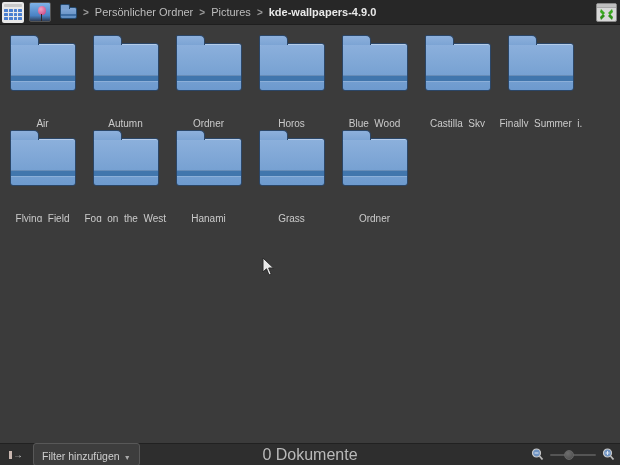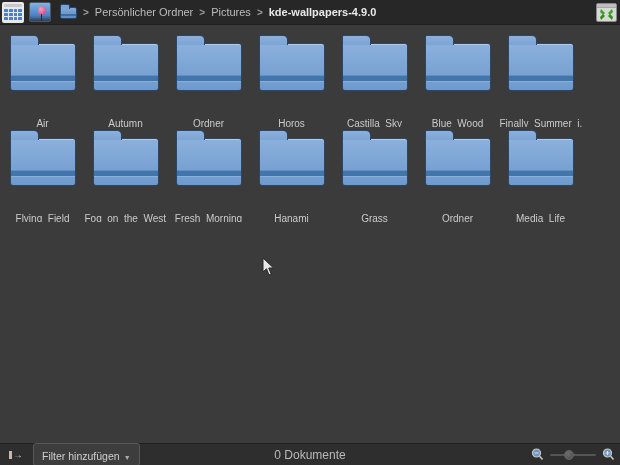--- a/index.html
+++ b/index.html
@@ -69,21 +69,21 @@
     position:absolute; left:0; right:0; bottom:0; height:22px; background:#2e2e2e;
     border-top:1px solid #212121; display:flex; align-items:center; gap:6px; padding:0 5px;
   }
   .sb-left { display:flex; align-items:center; gap:6px; }
   .sidebar-toggle { width:22px; height:15px; display:flex; align-items:center; justify-content:center; gap:1px; cursor:default; }
   .sidebar-toggle .bar { width:3px; height:8px; background:#c9b7b0; }
   .sidebar-toggle .arrow { color:#c9c9c9; font-size:10px; line-height:8px; }
   .filter-btn { display:flex; align-items:center; gap:4px; background:#3d3d3d; border:1px solid #585858;
     border-radius:3px; padding:6px 8px 3px 8px; font-size:10.5px; color:#cfcfcf; cursor:default; }
   .filter-btn .caret { font-size:7px; color:#aaa; margin-top:3px; }
-  .doc-count { position:absolute; left:50%; transform:translateX(-50%); font-size:12px; color:#b9b9b9; }
+  .doc-count { position:absolute; left:50%; transform:translateX(-50%); font-size:16px; color:#b9b9b9; }
   .sb-right { margin-left:auto; display:flex; align-items:center; gap:6px; }
   .zoom-slider { width:46px; height:12px; position:relative; cursor:default; }
   .zoom-slider .track { position:absolute; left:0; right:0; top:5px; height:2px; background:#555; border-radius:1px; }
   .zoom-slider .handle { position:absolute; left:14px; top:1px; width:10px; height:10px; border-radius:50%;
     background:radial-gradient(circle at 35% 30%, #6e6e6e, #4c4c4c); border:1px solid #666; }
 
   
   .cursor { position:absolute; left:262px; top:232px; pointer-events:none; }
 </style>
 </head>
@@ -156,67 +156,59 @@
       <div class="folder-label">Ordner</div>
     </div>
 
     <div class="folder-item">
       <div class="folder-icon"></div>
       <div class="folder-label">Horos</div>
     </div>
 
     <div class="folder-item">
       <div class="folder-icon"></div>
+      <div class="folder-label">Blue_Wood</div>
+    </div>
+
+    <div class="folder-item">
+      <div class="folder-icon"></div>
       <div class="folder-label">Castilla_Sky</div>
     </div>
 
     <div class="folder-item">
       <div class="folder-icon"></div>
-      <div class="folder-label">Blue_Wood</div>
-    </div>
-
-    <div class="folder-item">
-      <div class="folder-icon"></div>
       <div class="folder-label">Finally_Summer_i...</div>
     </div>
 
     <div class="folder-item">
       <div class="folder-icon"></div>
       <div class="folder-label">Flying_Field</div>
     </div>
 
     <div class="folder-item">
       <div class="folder-icon"></div>
       <div class="folder-label">Fog_on_the_West...</div>
     </div>
 
-    <div class="folder-item">
-      <div class="folder-icon"></div>
-      <div class="folder-label">Fresh_Morning</div>
-    </div>
 
     <div class="folder-item">
       <div class="folder-icon"></div>
       <div class="folder-label">Hanami</div>
     </div>
 
     <div class="folder-item">
       <div class="folder-icon"></div>
       <div class="folder-label">Grass</div>
     </div>
 
     <div class="folder-item">
       <div class="folder-icon"></div>
       <div class="folder-label">Ordner</div>
     </div>
 
-    <div class="folder-item">
-      <div class="folder-icon"></div>
-      <div class="folder-label">Media_Life</div>
-    </div>
 
   </div>
 
   <svg class="cursor" width="13" height="20" viewBox="0 0 13 20">
     <path d="M1,1 L1,15 L4.5,11.8 L7,18 L9.2,17 L6.7,11 L11.5,11 Z" fill="#e8e8e8" stroke="#2a2a2a" stroke-width="1"></path>
   </svg>
 </div>
 
 <div class="statusbar">
   <div class="sb-left">

